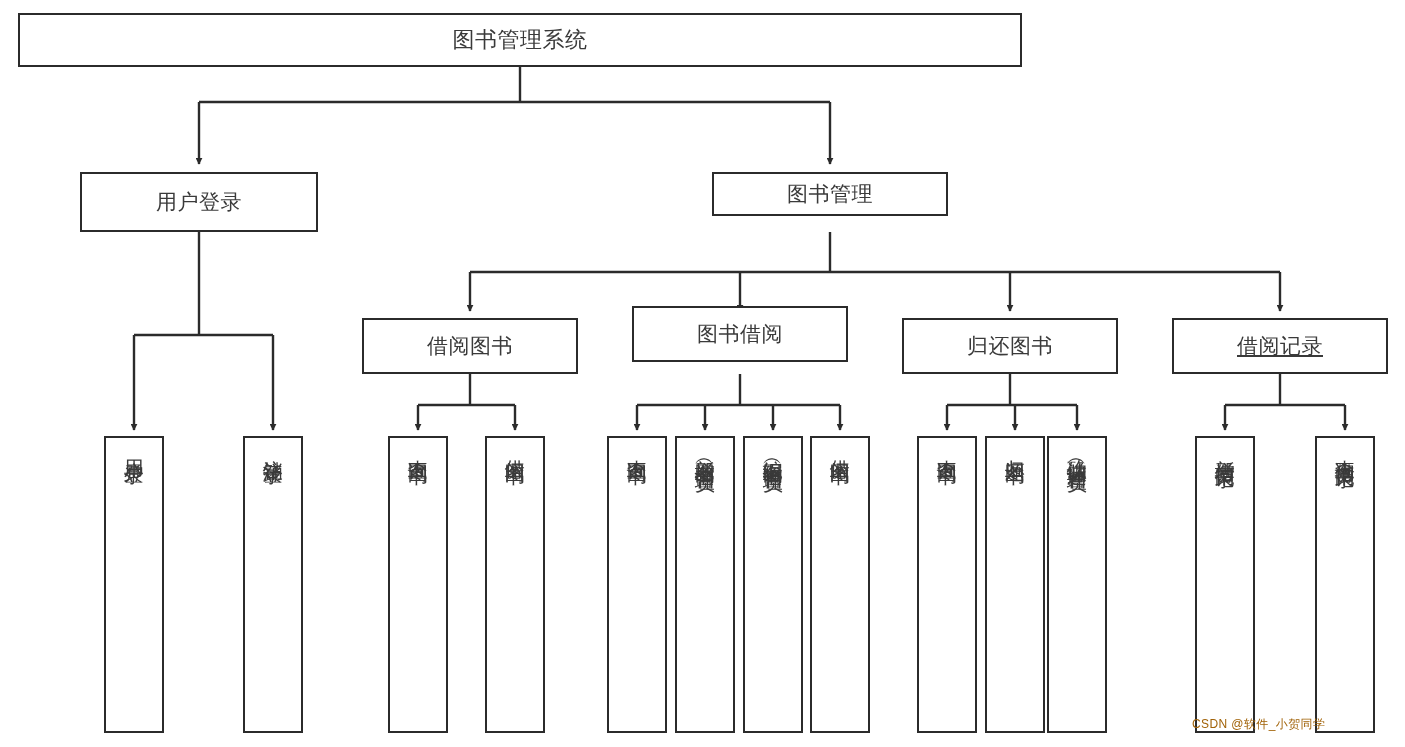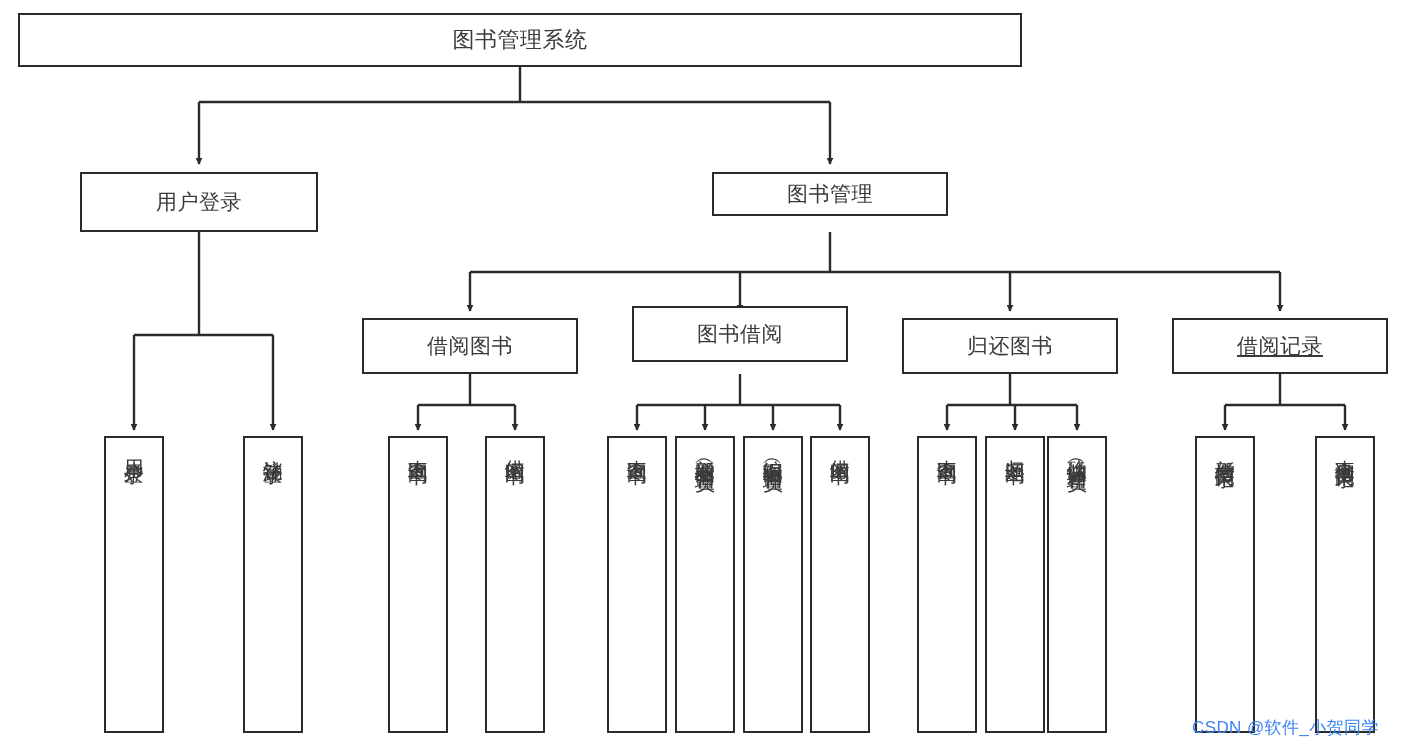--- a/index.html
+++ b/index.html
@@ -60,22 +60,22 @@
   .node.vert .label {
     writing-mode: vertical-rl;
     text-orientation: upright;
     font-size: 20px;
     line-height: 1.12;
     letter-spacing: 2px;
     white-space: nowrap;
   }
   .watermark {
     position: absolute;
-    font-size: 17px;
-    color: #3b82f6;
+    font-size: 12px;
+    color: #a16207;
     white-space: nowrap;
     z-index: 5;
     letter-spacing: 0.4px;
   }
 </style>
 </head>
 <body>
 
 <div id="canvas">
 

